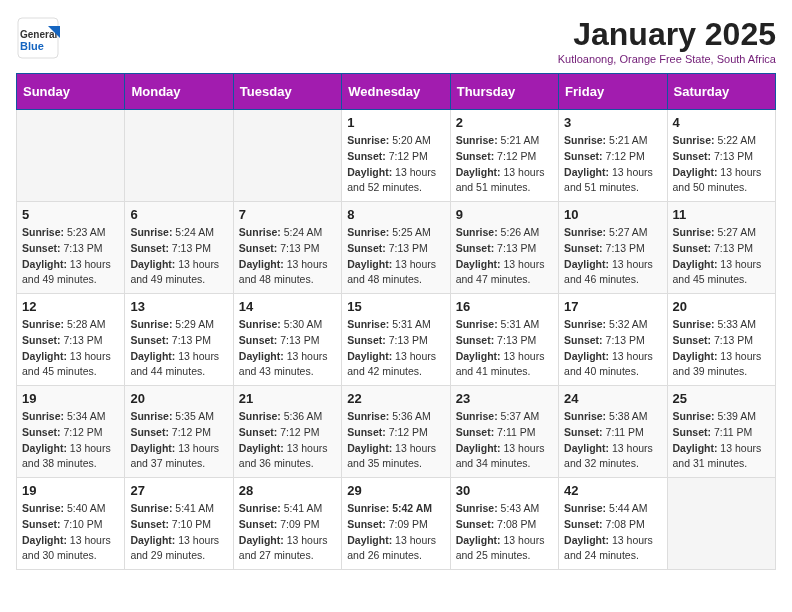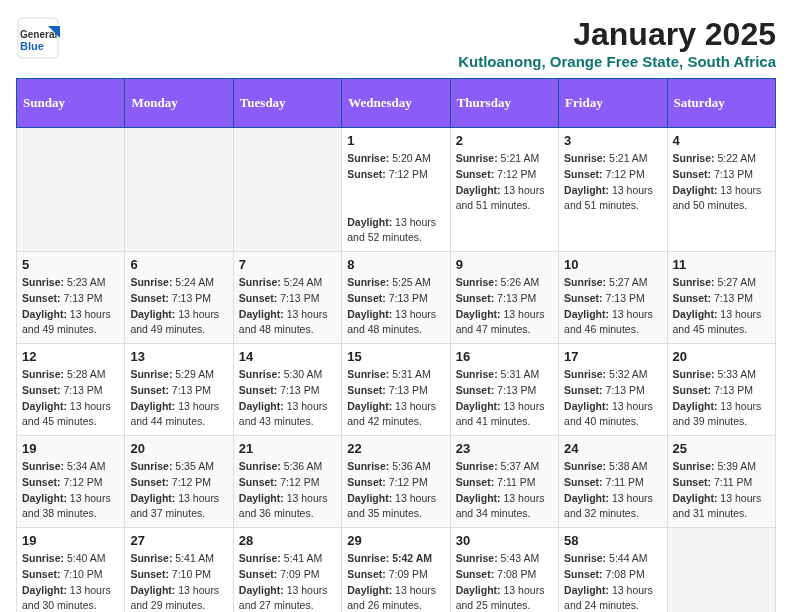--- a/index.html
+++ b/index.html
@@ -23,37 +23,35 @@
     }
     .title-block {
       text-align: right;
     }
     .month-year {
       font-size: 32px;
       font-weight: bold;
       color: #222;
     }
     .location {
-      font-size: 15px;
-      color: #0f766e;
-      font-weight: bold;
+      font-size: 11px;
+      color: #701a75;
     }
     .calendar {
       width: 100%;
       border-collapse: collapse;
       border: 1px solid #ccc;
     }
     .calendar th {
-      background-color: #8b5cf6;
+      background-color: #a21caf;
       color: #fff;
       text-align: left;
-      padding: 16px 6px;
+      padding: 10px 6px;
       font-size: 13px;
       border: 1px solid #1255a0;
-      font-family: Liberation Serif, serif;
     }
     .calendar td {
       vertical-align: top;
       padding: 5px 5px;
       border: 1px solid #ddd;
       font-size: 11px;
       color: #333;
       min-height: 80px;
       width: calc(100% / 7);
       background: #fff;
@@ -113,21 +111,21 @@
   <tbody id="calendar-body">
       <tr>
         <td class="empty"></td>
         <td class="empty"></td>
         <td class="empty"></td>
         <td>
           <span class="day-number">1</span>
           <div class="day-info">
             <span style="display: block;"><b>Sunrise:</b> 5:20 AM</span>
             <span style="display: block;"><b>Sunset:</b> 7:12 PM</span>
-            <span style="display: block; margin-top: 32px;"><b>Daylight:</b> 13 hours and 52 minutes.</span>
+            <span style="display: block;"><b>Daylight:</b> 13 hours and 52 minutes.</span>
           </div>
         </td>
         <td>
           <span class="day-number">2</span>
           <div class="day-info">
             <span style="display: block;"><b>Sunrise:</b> 5:21 AM</span>
             <span style="display: block;"><b>Sunset:</b> 7:12 PM</span>
             <span style="display: block;"><b>Daylight:</b> 13 hours and 51 minutes.</span>
           </div>
         </td>
@@ -357,21 +355,21 @@
         </td>
         <td>
           <span class="day-number">30</span>
           <div class="day-info">
             <span style="display: block;"><b>Sunrise:</b> 5:43 AM</span>
             <span style="display: block;"><b>Sunset:</b> 7:08 PM</span>
             <span style="display: block;"><b>Daylight:</b> 13 hours and 25 minutes.</span>
           </div>
         </td>
         <td>
-          <span class="day-number">58</span>
+          <span class="day-number">42</span>
           <div class="day-info">
             <span style="display: block;"><b>Sunrise:</b> 5:44 AM</span>
             <span style="display: block;"><b>Sunset:</b> 7:08 PM</span>
             <span style="display: block;"><b>Daylight:</b> 13 hours and 24 minutes.</span>
           </div>
         </td>
         <td class="empty"></td>
       </tr>
     </tbody>
 </table>

